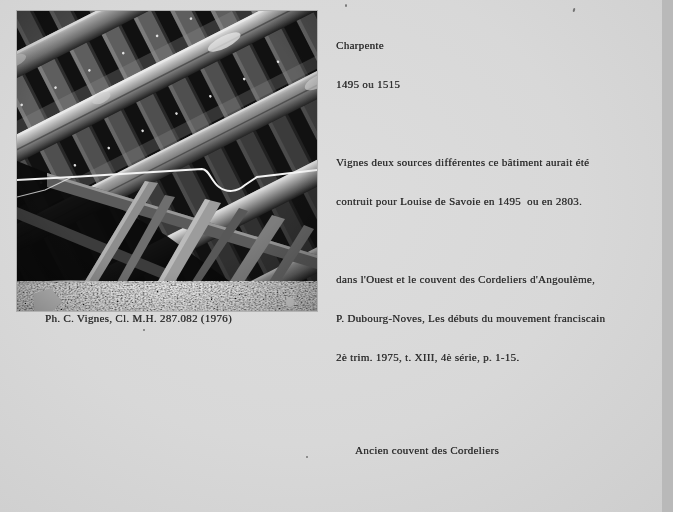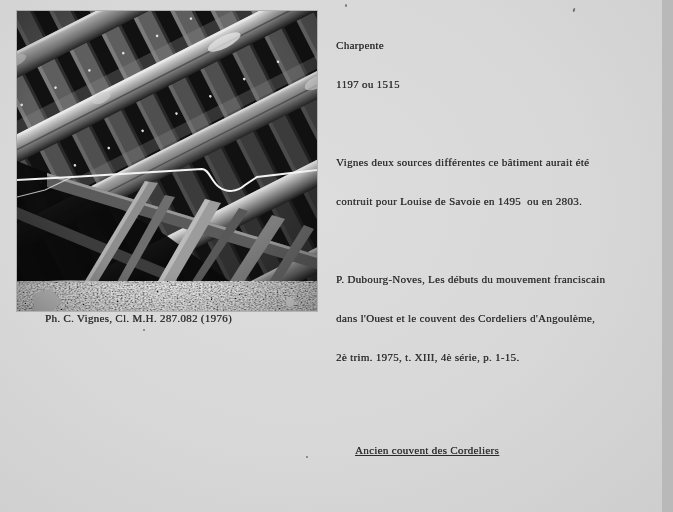--- a/index.html
+++ b/index.html
@@ -17,21 +17,21 @@
   .tw{
     position:absolute;
     font-size:11px;line-height:13px;letter-spacing:.3px;
     white-space:pre;
     text-shadow:.35px 0 0 rgba(43,43,43,.75);
   }
   .info{left:336px;top:13px;}
   .gap{height:13px;}
   .caption{left:45px;top:312px;}
   .loc{left:338px;top:417px;line-height:13.5px;}
-  .loc .indent{margin-left:17px;text-decoration:underline;}
+  .loc .indent{margin-left:17px;}
   .speck{position:absolute;background:#4a4a4a;border-radius:50%;opacity:.7;}
   .speck.s1{left:345px;top:4px;width:2px;height:3px;}
   .speck.s2{left:573px;top:8px;width:2px;height:4px;transform:rotate(18deg);border-radius:40%;}
   .speck.s3{left:143px;top:329px;width:2px;height:2px;}
   .speck.s4{left:306px;top:456px;width:2px;height:2px;}
 </style>
 </head>
 <body>
 
 <div class="sheet">
@@ -147,27 +147,27 @@
       <path d="M0,274 Q40,268 80,271 T160,272 T240,274 T300,272" fill="none" stroke="#c8c8c8" stroke-width="1.5" opacity=".8"></path>
       <polygon points="16,283 34,277 45,291 36,300 18,300" fill="#c9c9c9"></polygon>
       <ellipse cx="273" cy="291" rx="4" ry="5" fill="#e8e8e8"></ellipse>
 
       <rect width="300" height="300" fill="url(#vig)"></rect>
     </svg>
   </div>
 
   <div class="tw info">
     <div>Charpente</div>
-    <div>1197 ou 1515</div>
+    <div>1495 ou 1515</div>
     <div class="gap"></div>
     <div>Vignes deux sources différentes ce bâtiment aurait été</div>
     <div>contruit pour Louise de Savoie en 1495  ou en 2803.</div>
     <div class="gap"></div>
+    <div>dans l'Ouest et le couvent des Cordeliers d'Angoulème,</div>
     <div>P. Dubourg-Noves, Les débuts du mouvement franciscain</div>
-    <div>dans l'Ouest et le couvent des Cordeliers d'Angoulème,</div>
     <div>2è trim. 1975, t. XIII, 4è série, p. 1-15.</div>
   </div>
 
   <div class="tw caption">Ph. C. Vignes, Cl. M.H. 287.082 (1976)</div>
 
   <div class="tw loc">
     <div class="indent">Ancien couvent des Cordeliers</div>
     
     
   </div>

